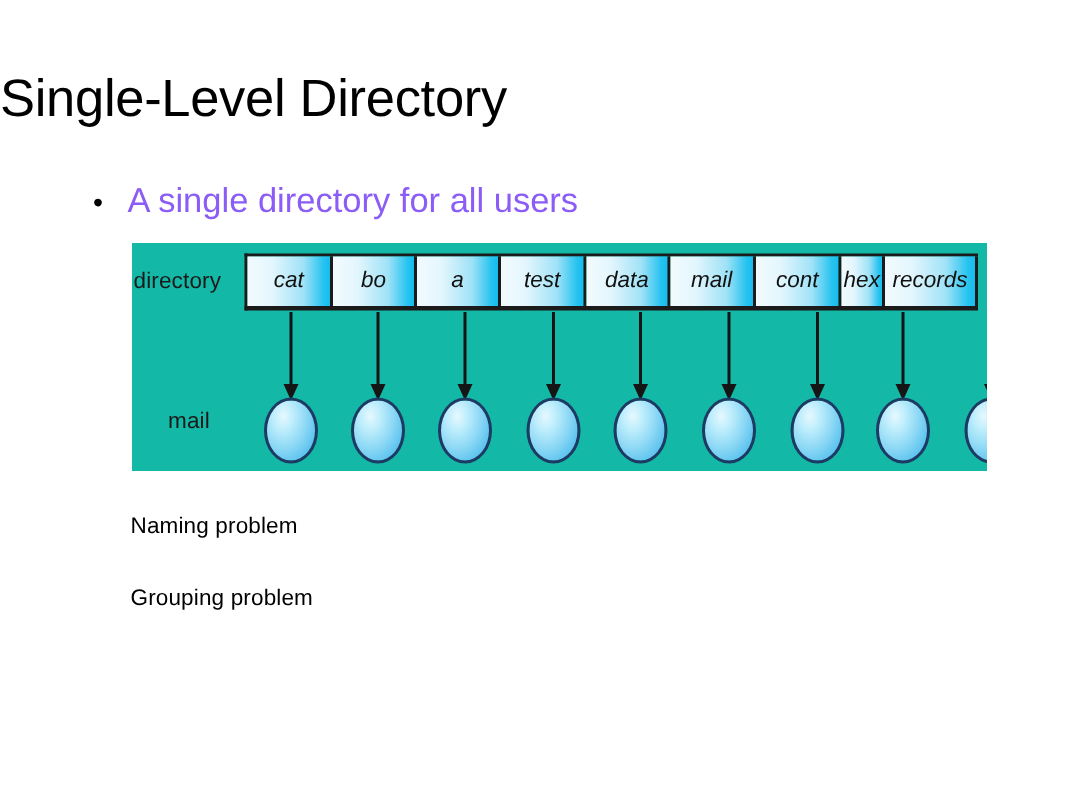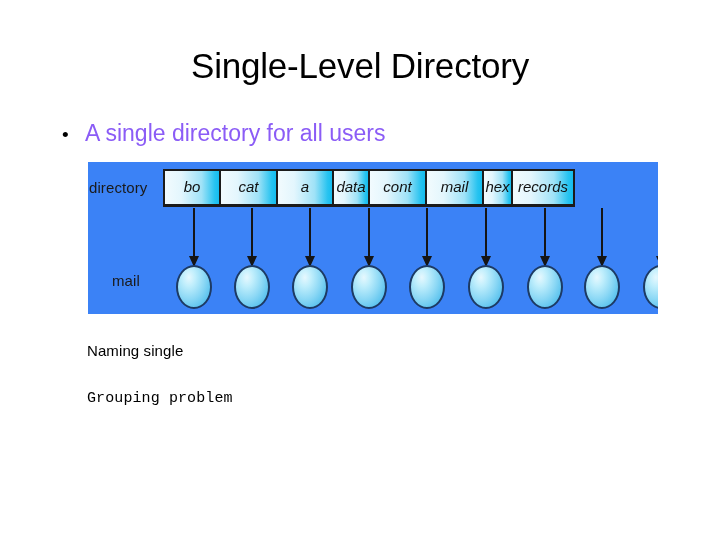--- a/index.html
+++ b/index.html
@@ -15,21 +15,20 @@
     font-family: "Liberation Sans", sans-serif;
     color: #000000;
   }
 
   
   .slide-title {
     position: absolute;
     left: 0;
     top: 48px;
     width: 720px;
-    text-align: center;
     font-size: 35px;
     font-weight: normal;
     line-height: 1;
     letter-spacing: -0.2px;
     color: #000000;
     white-space: nowrap;
   }
 
   
   .bullet-row {
@@ -52,21 +51,21 @@
     white-space: nowrap;
   }
 
   
   .diagram {
     position: absolute;
     left: 88px;
     top: 162px;
     width: 570px;
     height: 152px;
-    background: #3b82f6;
+    background: #14b8a6;
     overflow: hidden;
   }
 
   .diagram-label {
     position: absolute;
     font-size: 15px;
     color: #1a1a1a;
     white-space: nowrap;
     letter-spacing: 0.1px;
   }
@@ -147,56 +146,59 @@
   
   .problem-line {
     position: absolute;
     left: 87px;
     font-size: 15px;
     color: #000000;
     white-space: nowrap;
     letter-spacing: 0.1px;
   }
   .problem-naming   { top: 342px; }
-  .problem-grouping { top: 390px; font-family: Liberation Mono, monospace; }
+  .problem-grouping { top: 390px; }
 </style>
 </head>
 <body>
 
 <div class="slide-title">Single-Level Directory</div>
 
 <div class="bullet-row">
   <span class="bullet-mark">•</span>
   <span class="bullet-text">A single directory for all users</span>
 </div>
 
 <div class="diagram">
 
   <span class="diagram-label label-directory">directory</span>
 
   <span class="diagram-label label-files">mail</span>
 
   <div class="dir-row" id="dir-row">
+    <div class="dir-cell" style="width: 57px;">
+      <span class="dir-cell-label">cat</span>
+    </div>
     <div class="dir-cell" style="width: 56px;">
       <span class="dir-cell-label">bo</span>
     </div>
-    <div class="dir-cell" style="width: 57px;">
-      <span class="dir-cell-label">cat</span>
-    </div>
     <div class="dir-cell" style="width: 56px;">
       <span class="dir-cell-label">a</span>
     </div>
-    <div class="dir-cell" style="width: 36px;">
+    <div class="dir-cell" style="width: 57px;">
+      <span class="dir-cell-label">test</span>
+    </div>
+    <div class="dir-cell" style="width: 56px;">
       <span class="dir-cell-label">data</span>
     </div>
     <div class="dir-cell" style="width: 57px;">
+      <span class="dir-cell-label">mail</span>
+    </div>
+    <div class="dir-cell" style="width: 57px;">
       <span class="dir-cell-label">cont</span>
-    </div>
-    <div class="dir-cell" style="width: 57px;">
-      <span class="dir-cell-label">mail</span>
     </div>
     <div class="dir-cell" style="width: 29px;">
       <span class="dir-cell-label">hex</span>
     </div>
     <div class="dir-cell" style="width: 62px;">
       <span class="dir-cell-label">records</span>
     </div>
   </div>
 
   <div id="arrow-layer">
@@ -243,15 +245,15 @@
       <div class="file-node" style="left: 262.5px;"></div>
       <div class="file-node" style="left: 321px;"></div>
       <div class="file-node" style="left: 379.5px;"></div>
       <div class="file-node" style="left: 438.5px;"></div>
       <div class="file-node" style="left: 495.5px;"></div>
       <div class="file-node" style="left: 555px;"></div>
     </div>
 
 </div>
 
-<div class="problem-line problem-naming">Naming single</div>
+<div class="problem-line problem-naming">Naming problem</div>
 
 <div class="problem-line problem-grouping">Grouping problem</div>
 
 </body></html>

